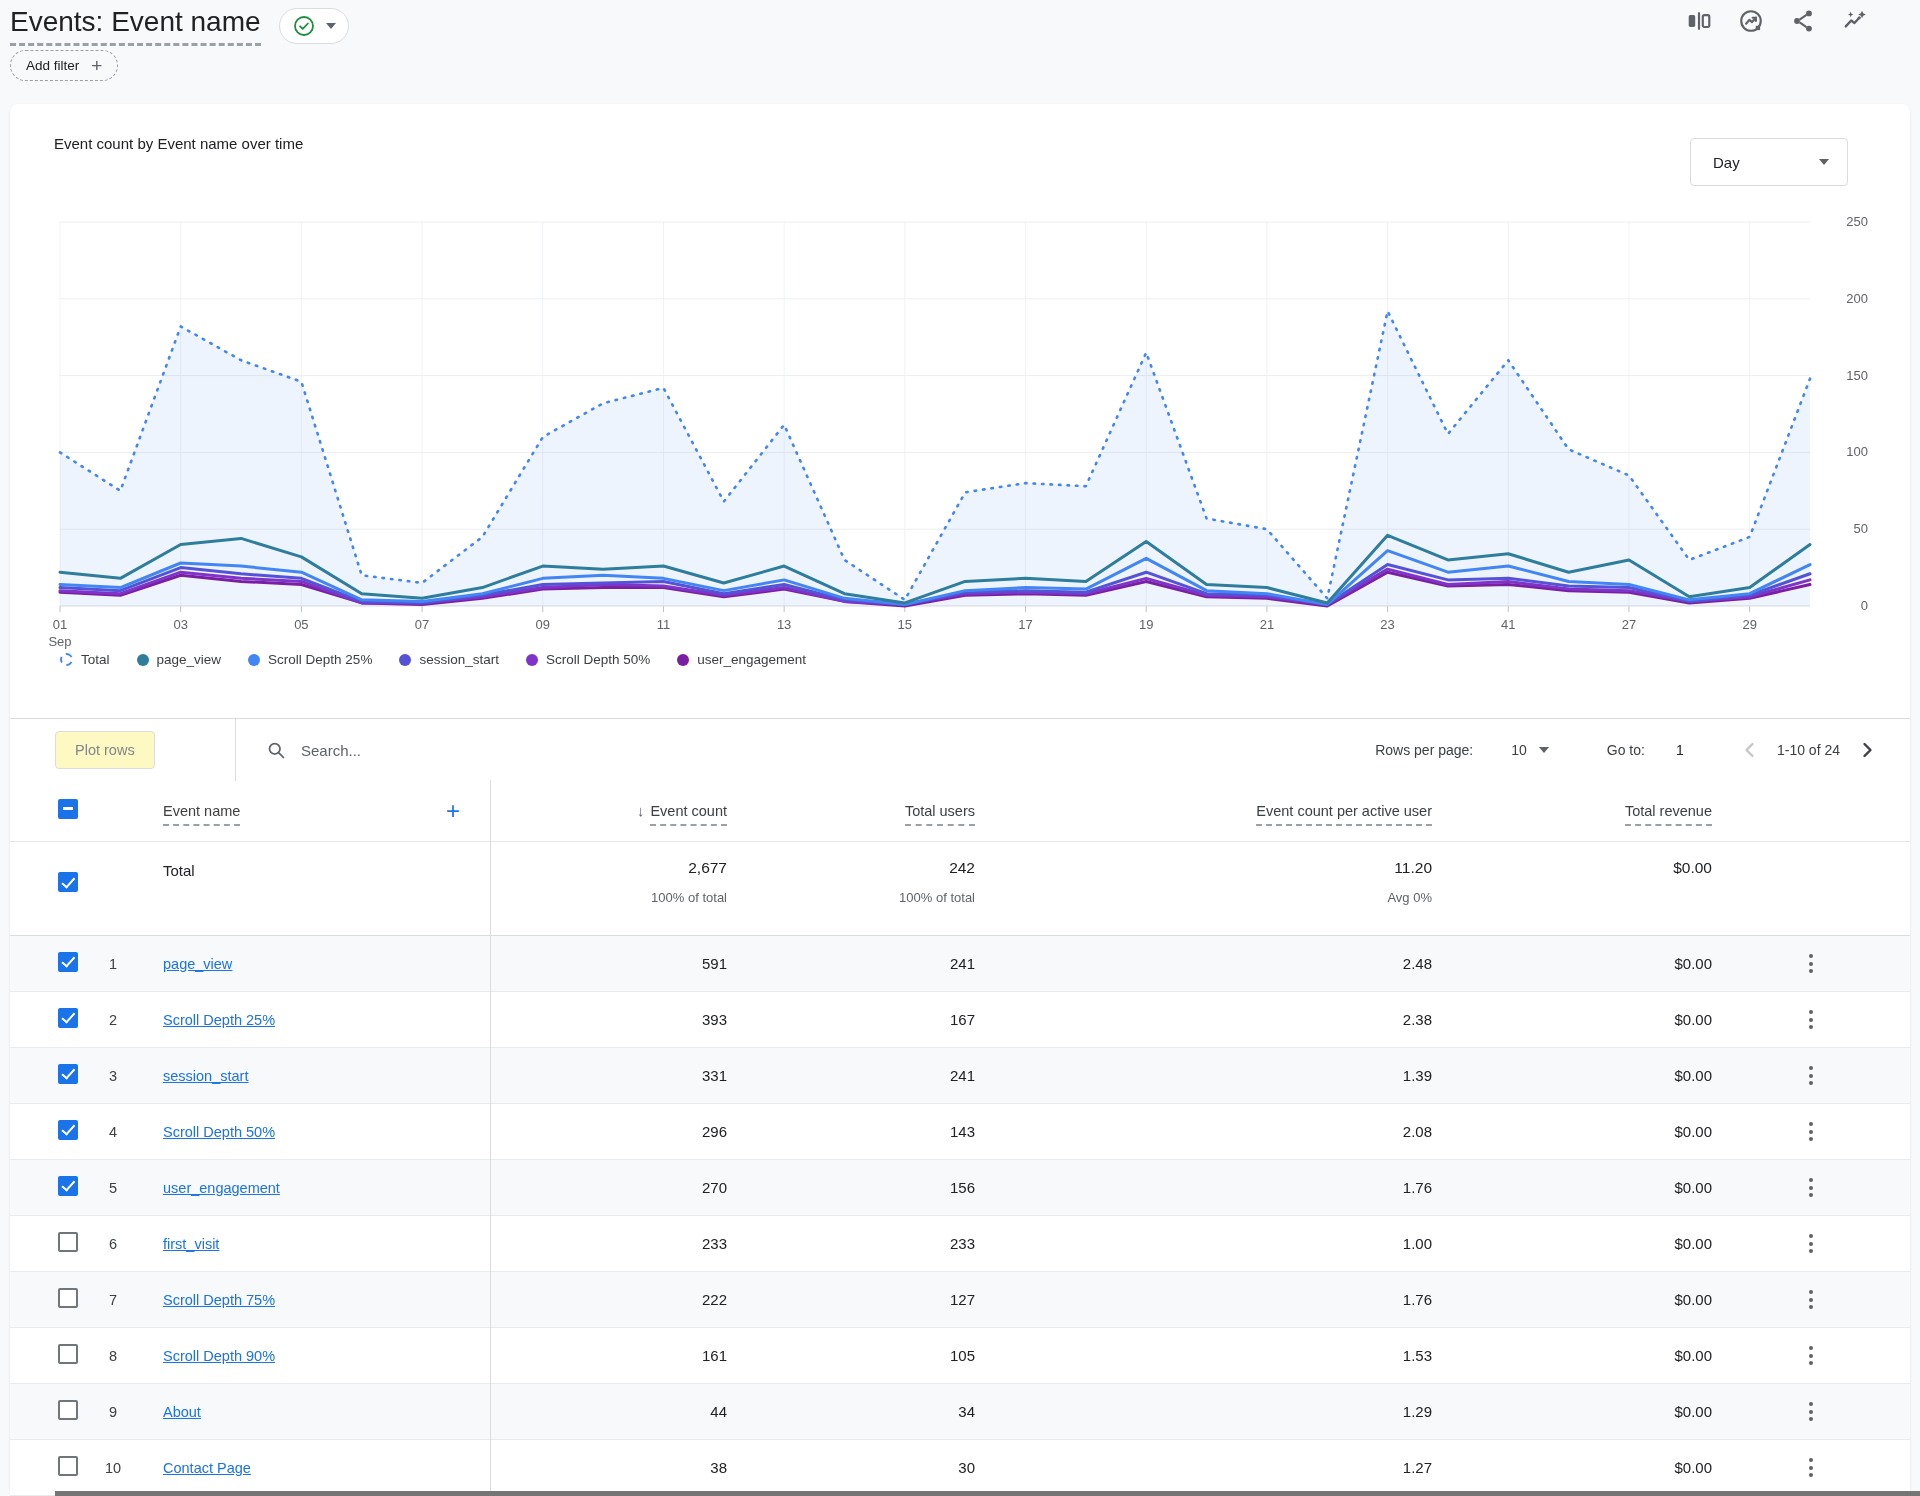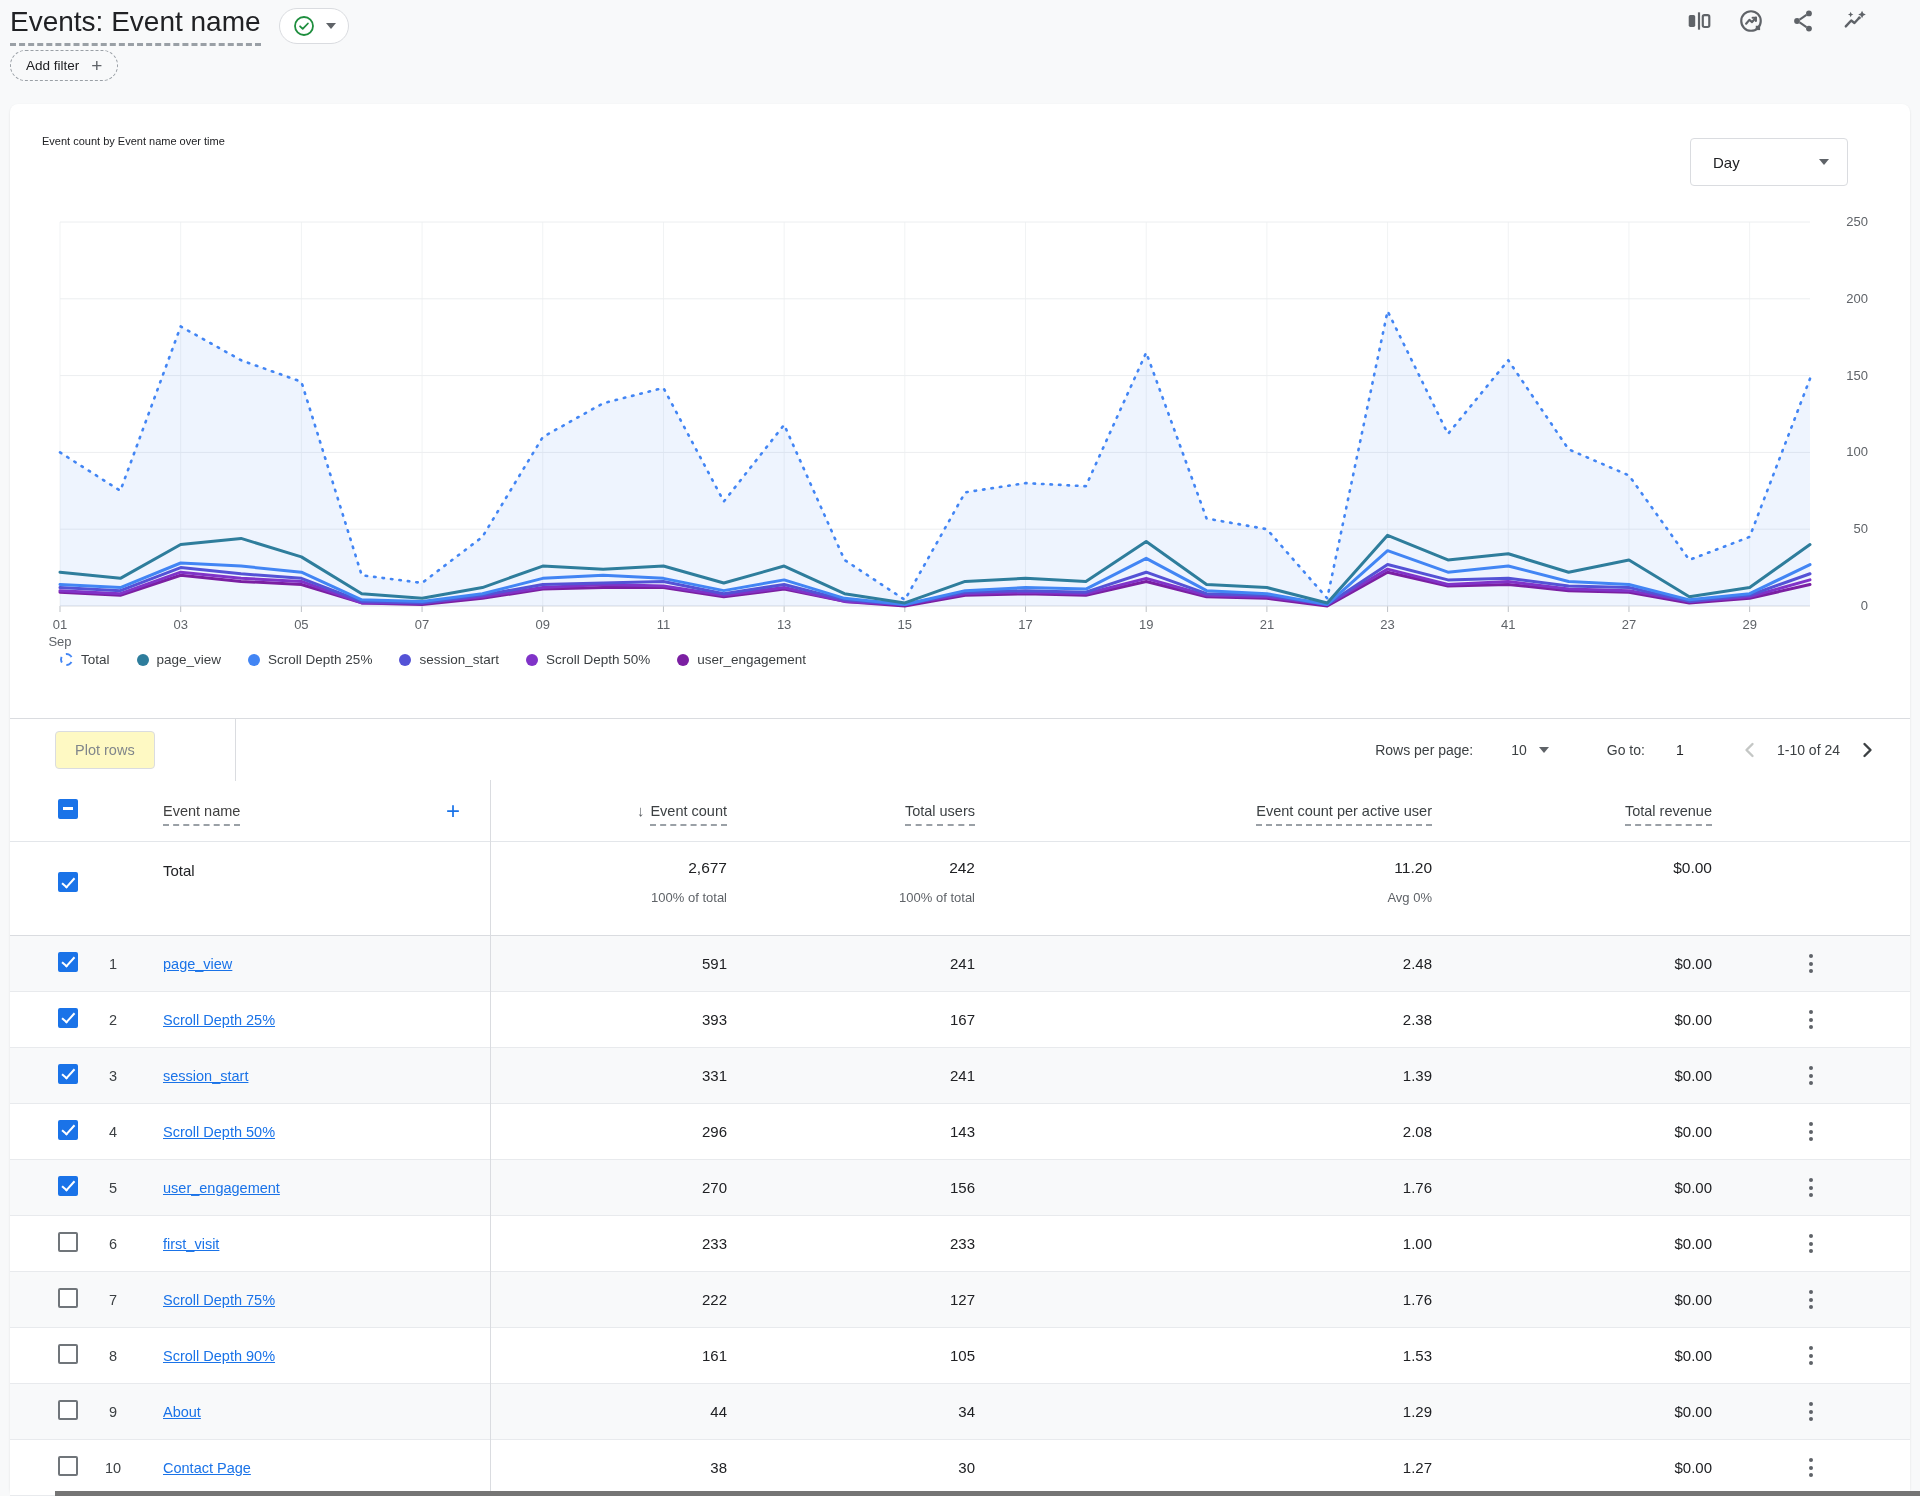--- a/index.html
+++ b/index.html
@@ -19,21 +19,21 @@
   .toolbar { position:absolute; right:52px; top:8px; display:flex; gap:26px; }
   .tb-btn { width:26px; height:26px; display:flex; align-items:center; justify-content:center; cursor:pointer; }
   .add-filter { position:absolute; left:10px; top:50px; height:31px; display:inline-flex;
     align-items:center; gap:12px; padding:0 15px; border:1px dashed #9aa0a6; border-radius:16px;
     font-size:13.5px; color:#202124; background:transparent; cursor:pointer; }
   .plus-glyph { color:#5f6368; font-size:19px; font-weight:400; line-height:1; }
 
   
   .card { position:absolute; left:10px; top:104px; width:1900px; height:1392px; background:#fff;
     border-radius:8px; box-shadow:0 1px 2px rgba(60,64,67,.15); }
-  .chart-title { position:absolute; left:32px; top:31px; font-size:11px; color:#202124; }
+  .chart-title { position:absolute; left:44px; top:31px; font-size:15px; color:#202124; }
   .interval-dd { position:absolute; right:62px; top:34px; width:158px; height:48px;
     border:1px solid #dadce0; border-radius:4px; display:flex; align-items:center;
     justify-content:space-between; padding:0 18px 0 22px; font-size:15px; color:#202124; cursor:pointer; }
 
   
   .chart-area { position:absolute; left:0; top:92px; width:1900px; height:470px; }
   #plot { position:absolute; left:0; top:0; }
   .ylab { position:absolute; width:40px; text-align:right; font-size:13px; color:#5f6368; line-height:18px; }
   .xlab { position:absolute; width:44px; text-align:center; font-size:13px; color:#5f6368; line-height:17px; }
   .legend { position:absolute; left:50px; top:548px; display:flex; gap:27px; align-items:center; }
@@ -258,20 +258,27 @@
         </span>
         <span class="lg-item">
           <span class="lg-dot" style="background: rgb(123, 31, 162);"></span>
           <span>user_engagement</span>
         </span>
       </div>
 
     <div class="controls">
       <button class="plot-rows">Plot rows</button>
       <div class="vdiv-controls"></div>
+      <div class="search-wrap">
+        <svg width="21" height="21" viewBox="0 0 24 24">
+          <circle cx="10" cy="10" r="6" fill="none" stroke="#5f6368" stroke-width="2"></circle>
+          <line x1="14.6" y1="14.6" x2="20" y2="20" stroke="#5f6368" stroke-width="2" stroke-linecap="round"></line>
+        </svg>
+        <input type="text" placeholder="Search..." style="">
+      </div>
       <div class="pager">
         <span class="lbl">Rows per page:</span>
         <span style="width:38px"></span>
         <span>10</span>
         <span style="width:12px"></span>
         <span class="caret"></span>
         <span style="width:58px"></span>
         <span class="lbl">Go to:</span>
         <span style="width:18px"></span>
         <input class="goto-input" value="1" style="">

